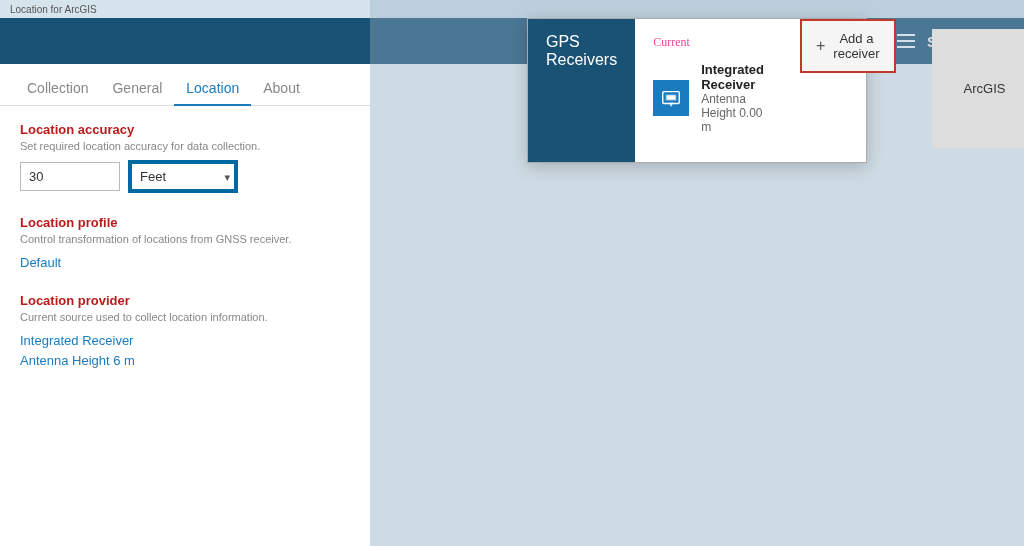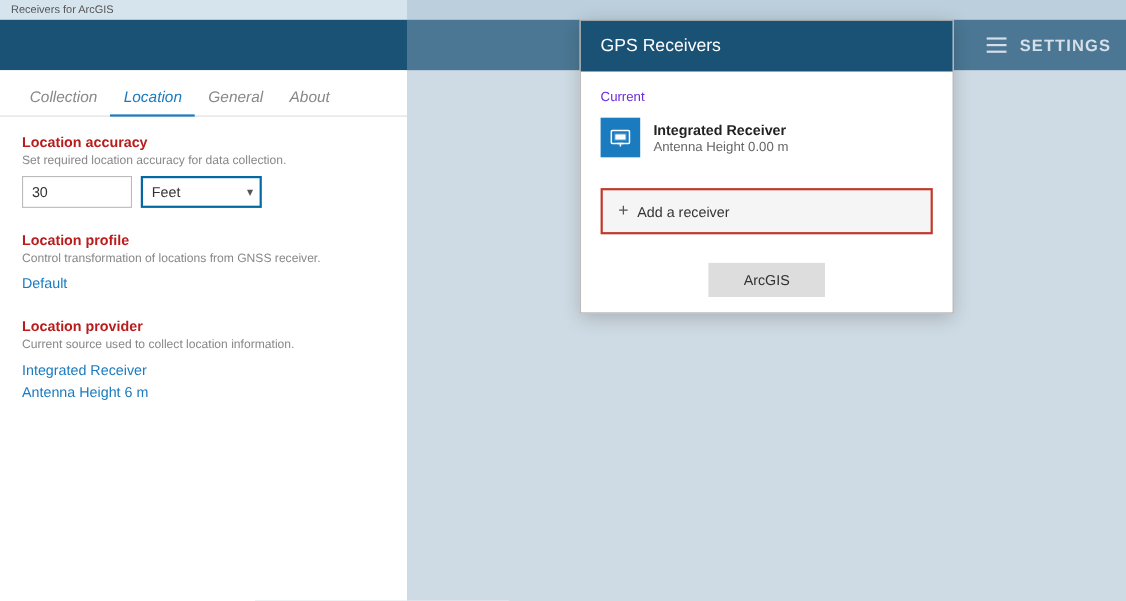--- a/index.html
+++ b/index.html
@@ -77,21 +77,20 @@
       padding: 0 15px;
       padding-top: 8px;
     }
     .tab {
       padding: 8px 12px;
       font-size: 14px;
       color: #888;
       cursor: pointer;
       border-bottom: 2px solid transparent;
       margin-bottom: -1px;
-      font-style: italic;
     }
     .tab.active {
       color: #1a7bbf;
       border-bottom: 2px solid #1a7bbf;
       font-weight: 500;
     }
 
     
     .settings-content {
       padding: 16px 20px;
@@ -126,21 +125,21 @@
       content: '▾';
       position: absolute;
       right: 8px;
       top: 50%;
       transform: translateY(-50%);
       font-size: 11px;
       color: #555;
       pointer-events: none;
     }
     select {
-      border: 2px solid #0369a1;
+      border: 4px solid #0369a1;
       padding: 5px 24px 5px 8px;
       font-size: 13px;
       color: #333;
       background: white;
       appearance: none;
       -webkit-appearance: none;
       width: 110px;
     }
     input[type="text"] {
       border: 1px solid #bbb;
@@ -177,42 +176,43 @@
       justify-content: center;
       padding-top: 18px;
     }
 
     .modal {
       background: white;
       width: 340px;
       border: 1px solid #aaa;
       box-shadow: 0 4px 16px rgba(0,0,0,0.2);
       display: flex;
-      flex-direction: column;
+      flex-direction: row;
     }
 
     .modal-header {
       background: #1a5276;
       padding: 14px 18px;
     }
     .modal-title {
       color: white;
       font-size: 16px;
       font-weight: 400;
     }
 
     .modal-body {
       padding: 16px 18px;
       flex: 1;
     }
 
     .current-label {
       font-size: 12px;
-      color: #6d28d9;
+      color: #ec4899;
       margin-bottom: 12px;
+      font-family: Liberation Serif, serif;
     }
 
     .receiver-item {
       display: flex;
       align-items: center;
       gap: 12px;
       margin-bottom: 12px;
     }
     .receiver-icon {
       width: 36px;
@@ -272,45 +272,45 @@
       padding: 8px 32px;
       font-size: 13px;
       color: #333;
       cursor: pointer;
     }
   </style>
 </head>
 <body>
 
 <div class="app-title-bar">
-  <span class="app-title-text">Receivers for ArcGIS</span>
+  <span class="app-title-text">Location for ArcGIS</span>
 </div>
 
 <div class="top-bar">
   <div class="hamburger-icon">
     <span></span>
       <span></span>
       <span></span>
   </div>
   <span class="top-bar-title">SETTINGS</span>
 </div>
 
 <div class="main-content">
 
   <div class="settings-panel">
 
     <div class="tabs">
       <div class="tab">
         <span>Collection</span>
       </div>
+      <div class="tab">
+        <span>General</span>
+      </div>
       <div class="tab active">
         <span>Location</span>
-      </div>
-      <div class="tab">
-        <span>General</span>
       </div>
       <div class="tab">
         <span>About</span>
       </div>
     </div>
 
     <div class="settings-content">
 
       <div class="setting-section">
         <div class="setting-label">Location accuracy</div>

